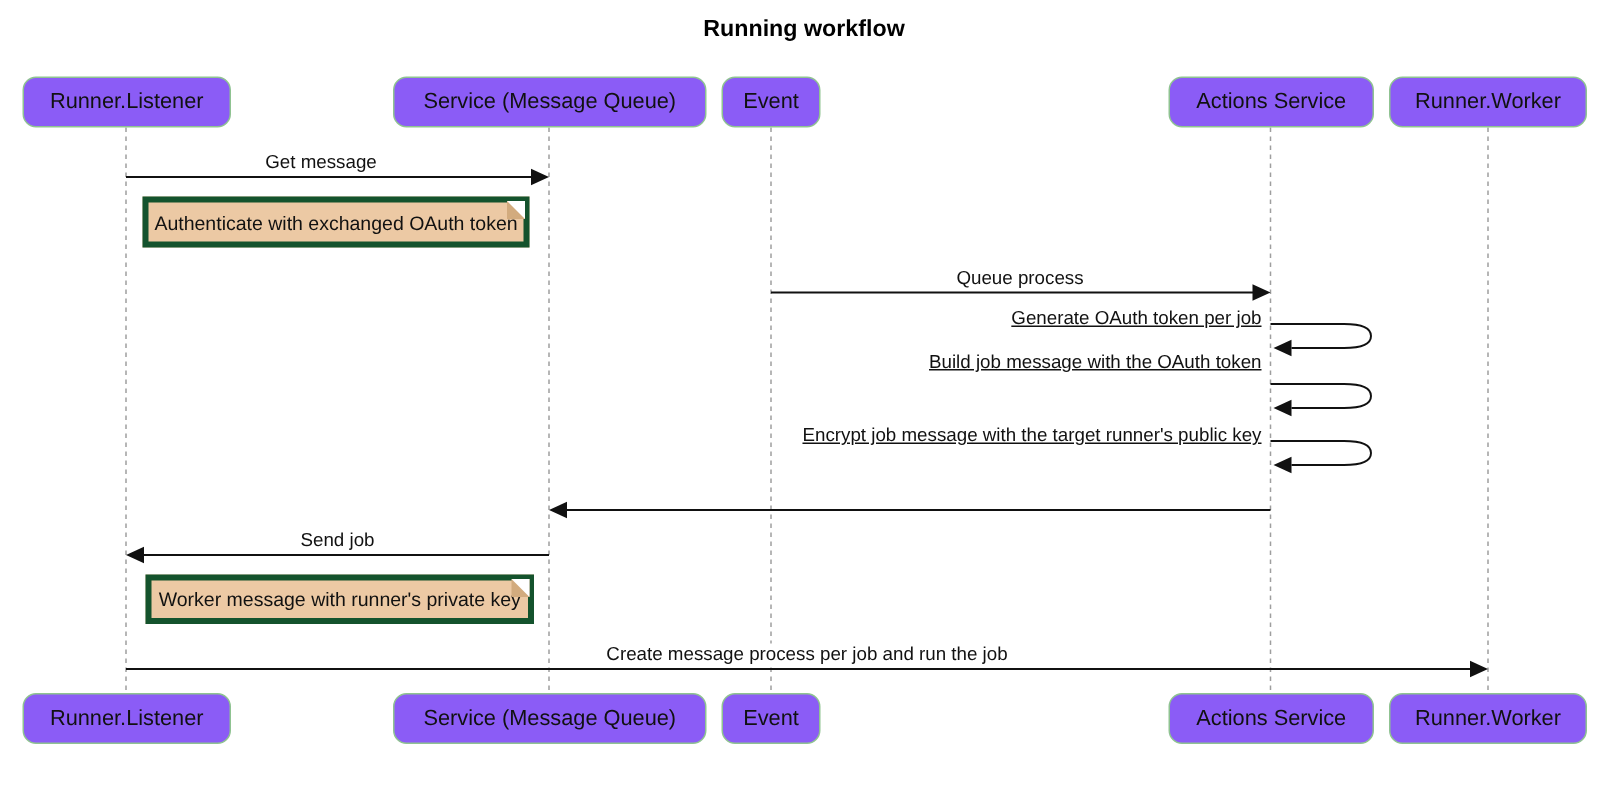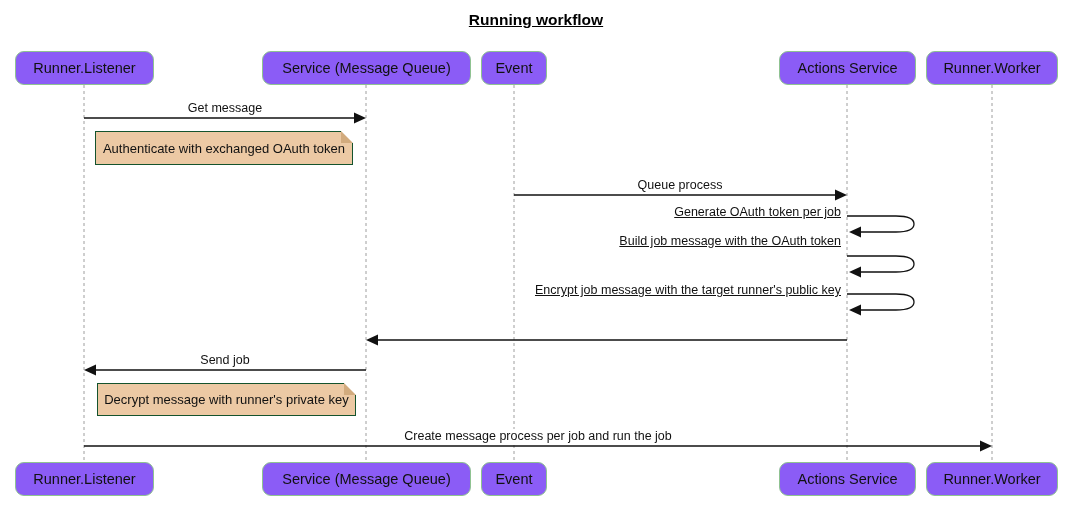--- a/index.html
+++ b/index.html
@@ -13,21 +13,20 @@
     overflow: hidden;
   }
   .title {
     position: absolute;
     top: 11px; left: 0;
     width: 100%;
     text-align: center;
     font-size: 15.5px;
     font-weight: bold;
     color: #000000;
-    text-decoration: underline;
   }
   .svg-layer {
     position: absolute;
     inset: 0;
     z-index: 1;
   }
   .participant {
     position: absolute;
     height: 34px;
     background: #8b5cf6;
@@ -50,21 +49,21 @@
     white-space: nowrap;
     background: #ffffff;
     padding: 0 4px;
     z-index: 2;
   }
   .msg-center { transform: translateX(-50%); }
   .msg-rightalign { transform: translateX(-100%); text-decoration: underline; }
   .note {
     position: absolute;
     background: #ecc9a4;
-    border: 1px solid #14532d;
+    border: 4px solid #14532d;
     box-sizing: border-box;
     display: flex;
     align-items: center;
     justify-content: center;
     font-size: 13px;
     white-space: nowrap;
     z-index: 2;
   }
   .note::before {
     content: "";
@@ -141,24 +140,24 @@
   <div class="participant row-top" style="left:481px; width:66px;">Event</div>
   <div class="participant row-top" style="left:779px; width:137px;">Actions Service</div>
   <div class="participant row-top" style="left:926px; width:132px;">Runner.Worker</div>
 
   <div class="participant row-bottom" style="left:15px; width:139px;">Runner.Listener</div>
   <div class="participant row-bottom" style="left:262px; width:209px;">Service (Message Queue)</div>
   <div class="participant row-bottom" style="left:481px; width:66px;">Event</div>
   <div class="participant row-bottom" style="left:779px; width:137px;">Actions Service</div>
   <div class="participant row-bottom" style="left:926px; width:132px;">Runner.Worker</div>
 
-  <div class="msg-label msg-center" style="left:225px; top:101px;">Get message</div>
+  <div class="msg-label msg-center" style="left:214px; top:101px;">Get message</div>
   <div class="msg-label msg-center" style="left:680px; top:178px;">Queue process</div>
   <div class="msg-label msg-rightalign" style="left:845px; top:205px;">Generate OAuth token per job</div>
   <div class="msg-label msg-rightalign" style="left:845px; top:234px;">Build job message with the OAuth token</div>
   <div class="msg-label msg-rightalign" style="left:845px; top:283px;">Encrypt job message with the target runner's public key</div>
   <div class="msg-label msg-center" style="left:225px; top:353px;">Send job</div>
   <div class="msg-label msg-center" style="left:538px; top:429px;">Create message process per job and run the job</div>
 
   <div class="note" style="left:95px; top:131px; width:258px; height:34px;">Authenticate with exchanged OAuth token</div>
-  <div class="note" style="left:97px; top:383px; width:259px; height:33px;">Decrypt message with runner's private key</div>
+  <div class="note" style="left:97px; top:383px; width:259px; height:33px;">Worker message with runner's private key</div>
 
 </div>
 
 </body></html>

